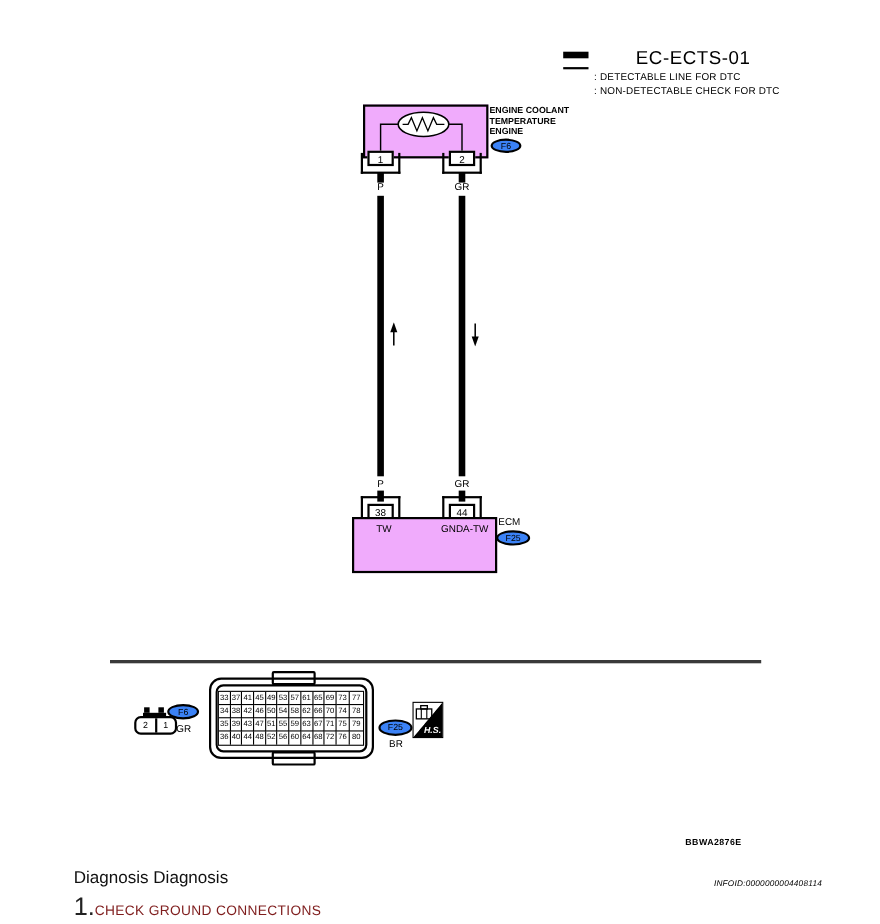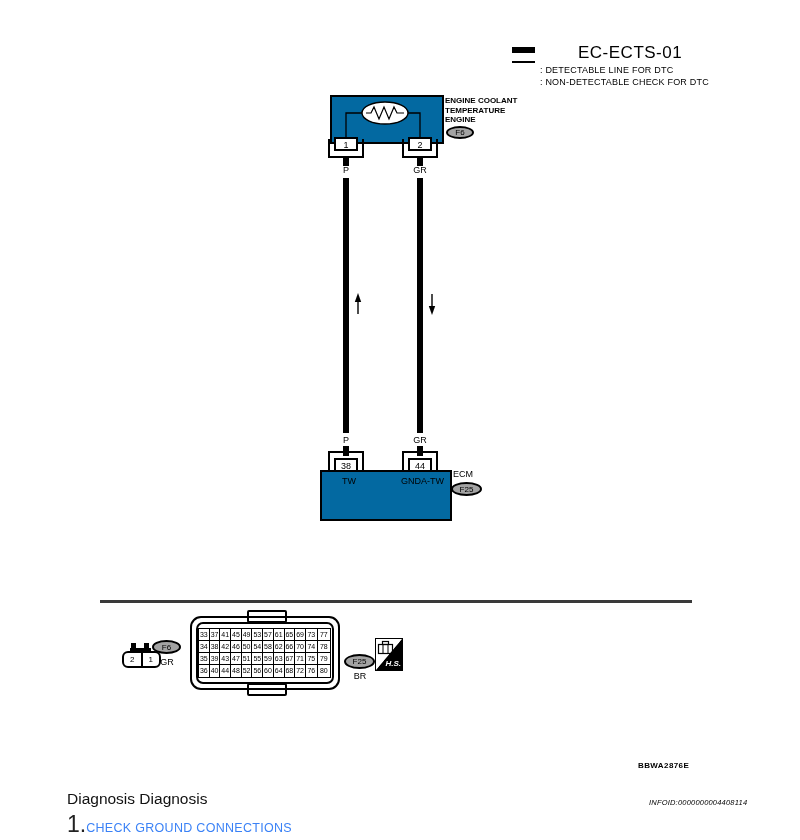--- a/index.html
+++ b/index.html
@@ -6,23 +6,23 @@
   #page{position:relative;width:800px;height:840px;background:#fff;overflow:hidden;
         font-family:"Liberation Sans","DejaVu Sans",sans-serif;color:#000;}
   .abs{position:absolute;}
   .cap{letter-spacing:.2px;margin-top:41px;}
   
   .title{font-size:17px;letter-spacing:.5px;}
   .legend-row{display:flex;align-items:center;gap:5px;font-size:9px;}
   .swatch-thick{width:23px;height:6px;background:#000;}
   .swatch-thin{width:23px;height:2px;background:#000;}
   
-  .compbox{border:2px solid #000;background:#0369a1;}
+  .compbox{border:2px solid #000;background:#f0abfc;}
   .oval{border:2px solid #000;border-radius:50%;display:flex;align-items:center;justify-content:center;
-        font-size:8px;background:#a3a3a3;box-sizing:border-box;}
+        font-size:8px;background:#3b82f6;box-sizing:border-box;}
   
   .bracket-down{border:2px solid #000;border-top:none;box-sizing:border-box;}
   .bracket-up{border:2px solid #000;border-bottom:none;box-sizing:border-box;}
   .pin-num{position:absolute;left:50%;transform:translateX(-50%);width:24px;height:14px;
            border:2px solid #000;background:#fff;font-size:9px;line-height:12px;text-align:center;
            box-sizing:border-box;}
   .wire{background:#000;}
   .wire-label{font-size:9px;text-align:center;}
   .term-label{font-size:9px;}
   
@@ -39,21 +39,21 @@
   .small-conn div{flex:1;font-size:8px;text-align:center;line-height:13px;}
   .small-conn div:first-child{border-right:2px solid #000;}
   .hs{border:1px solid #000;background:linear-gradient(to bottom right,#fff 49%,#000 51%);box-sizing:border-box;}
   .hs-text{position:absolute;right:1px;bottom:2px;color:#fff;font-size:8px;font-weight:bold;font-style:italic;}
   
   .illus-code{font-size:8px;font-weight:bold;letter-spacing:.4px;}
   .heading{font-size:15.5px;color:#111;}
   .infoid{font-size:7.5px;font-style:italic;font-weight:normal;letter-spacing:.2px;text-align:center;}
   .step{display:flex;align-items:baseline;}
   .step-num{font-size:23px;color:#222;}
-  .step-title{font-size:12.5px;color:#3b82f6;letter-spacing:.3px;}
+  .step-title{font-size:12.5px;color:#7f1d1d;letter-spacing:.3px;}
   .sensor-label{font-size:8px;line-height:9.5px;}
 </style>
 </head>
 <body>
 
 <div id="page">
 
   <div class="abs title" style="left:578px;top:3px;margin-top:40px;">EC-ECTS-01</div>
 
   <div class="abs legend-row" style="left:512px;top:24px;">
@@ -199,21 +199,21 @@
   <div class="abs hs" style="left:375px;top:638px;width:28px;height:33px;">
     <svg class="abs" style="left:1px;top:1px;" width="17" height="15" viewBox="0 0 17 15">
       <rect x="5.5" y="1.5" width="6" height="3" fill="none" stroke="#000" stroke-width="1.2"></rect>
       <rect x="1.5" y="4.5" width="14" height="9" fill="none" stroke="#000" stroke-width="1.2"></rect>
       <line x1="6" y1="4.5" x2="6" y2="13.5" stroke="#000" stroke-width="1"></line>
       <line x1="11" y1="4.5" x2="11" y2="13.5" stroke="#000" stroke-width="1"></line>
     </svg>
     <span class="hs-text">H.S.</span>
   </div>
 
-  <div class="abs illus-code" style="left:638px;top:761px;">BBWA2876E</div>
+  <div class="abs illus-code" style="left:623px;top:761px;">BBWA2876E</div>
   <div class="abs heading" style="left:67px;top:790px;">Diagnosis Diagnosis</div>
   <div class="abs infoid" style="left:649px;top:798px;">INFOID:0000000004408114</div>
   <div class="abs step" style="left:67px;top:811px;">
     <span class="step-num">1.</span>
       <span class="step-title">CHECK GROUND CONNECTIONS</span>
   </div>
 
 </div>
 
 </body></html>

